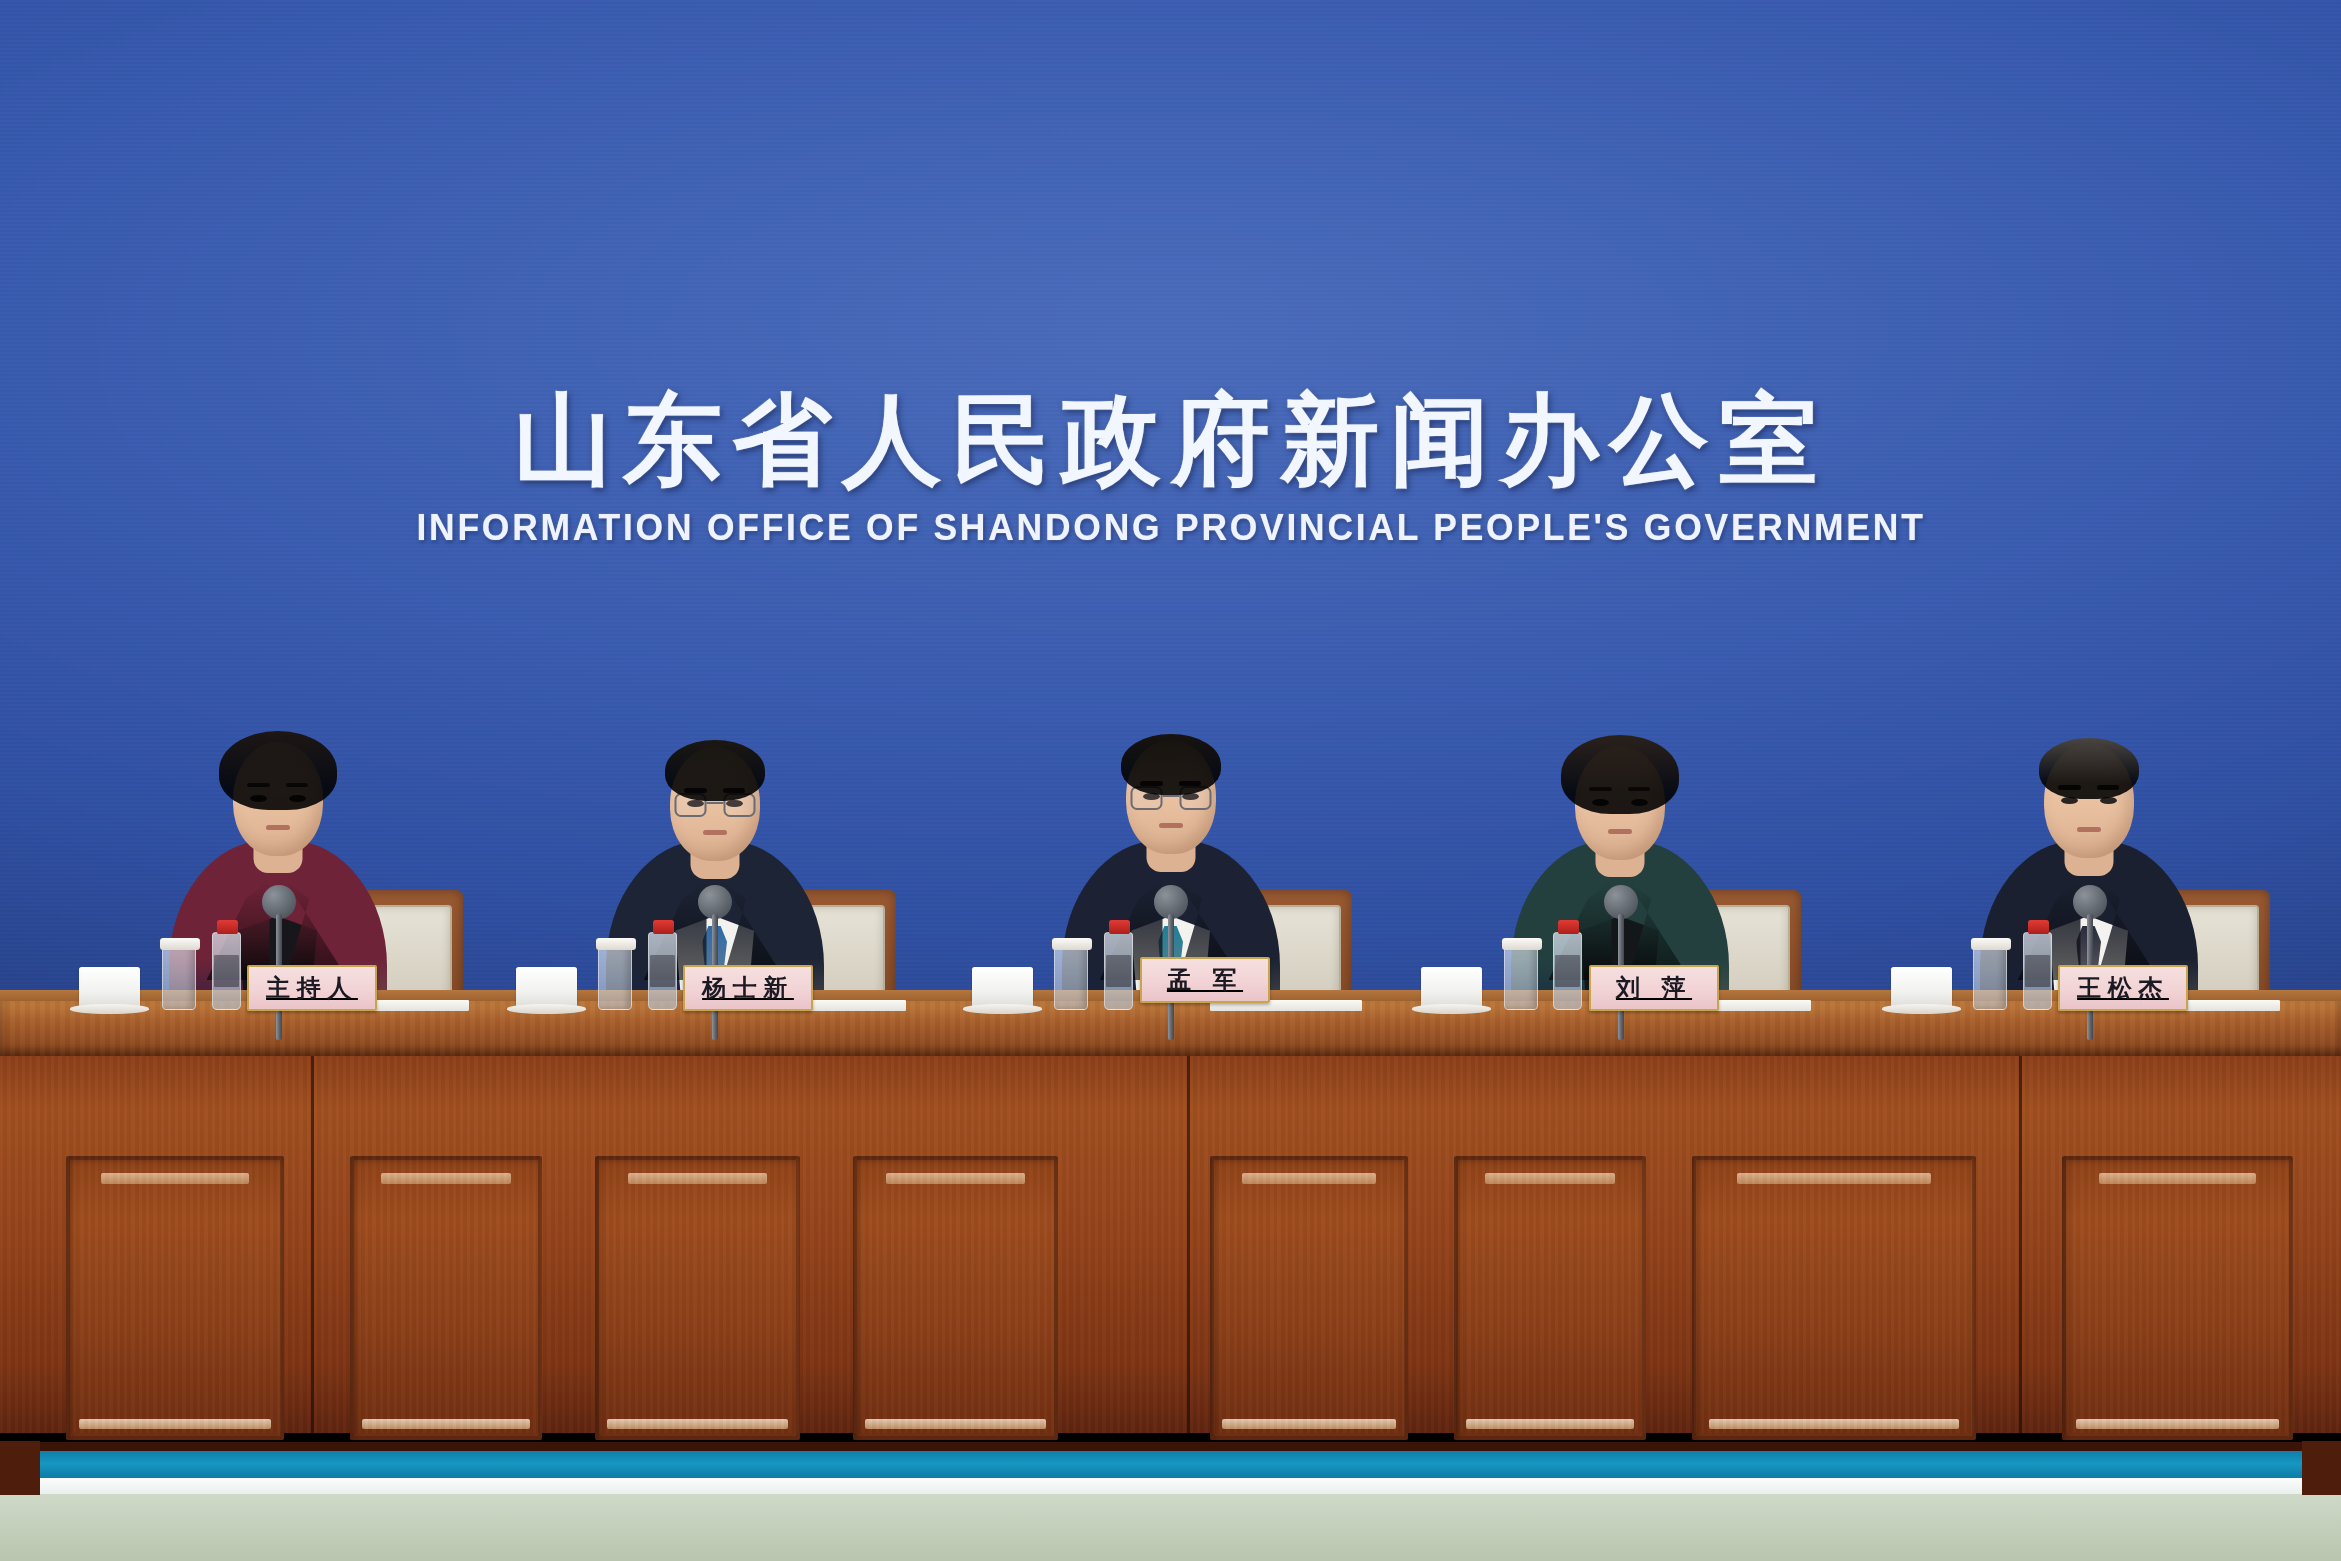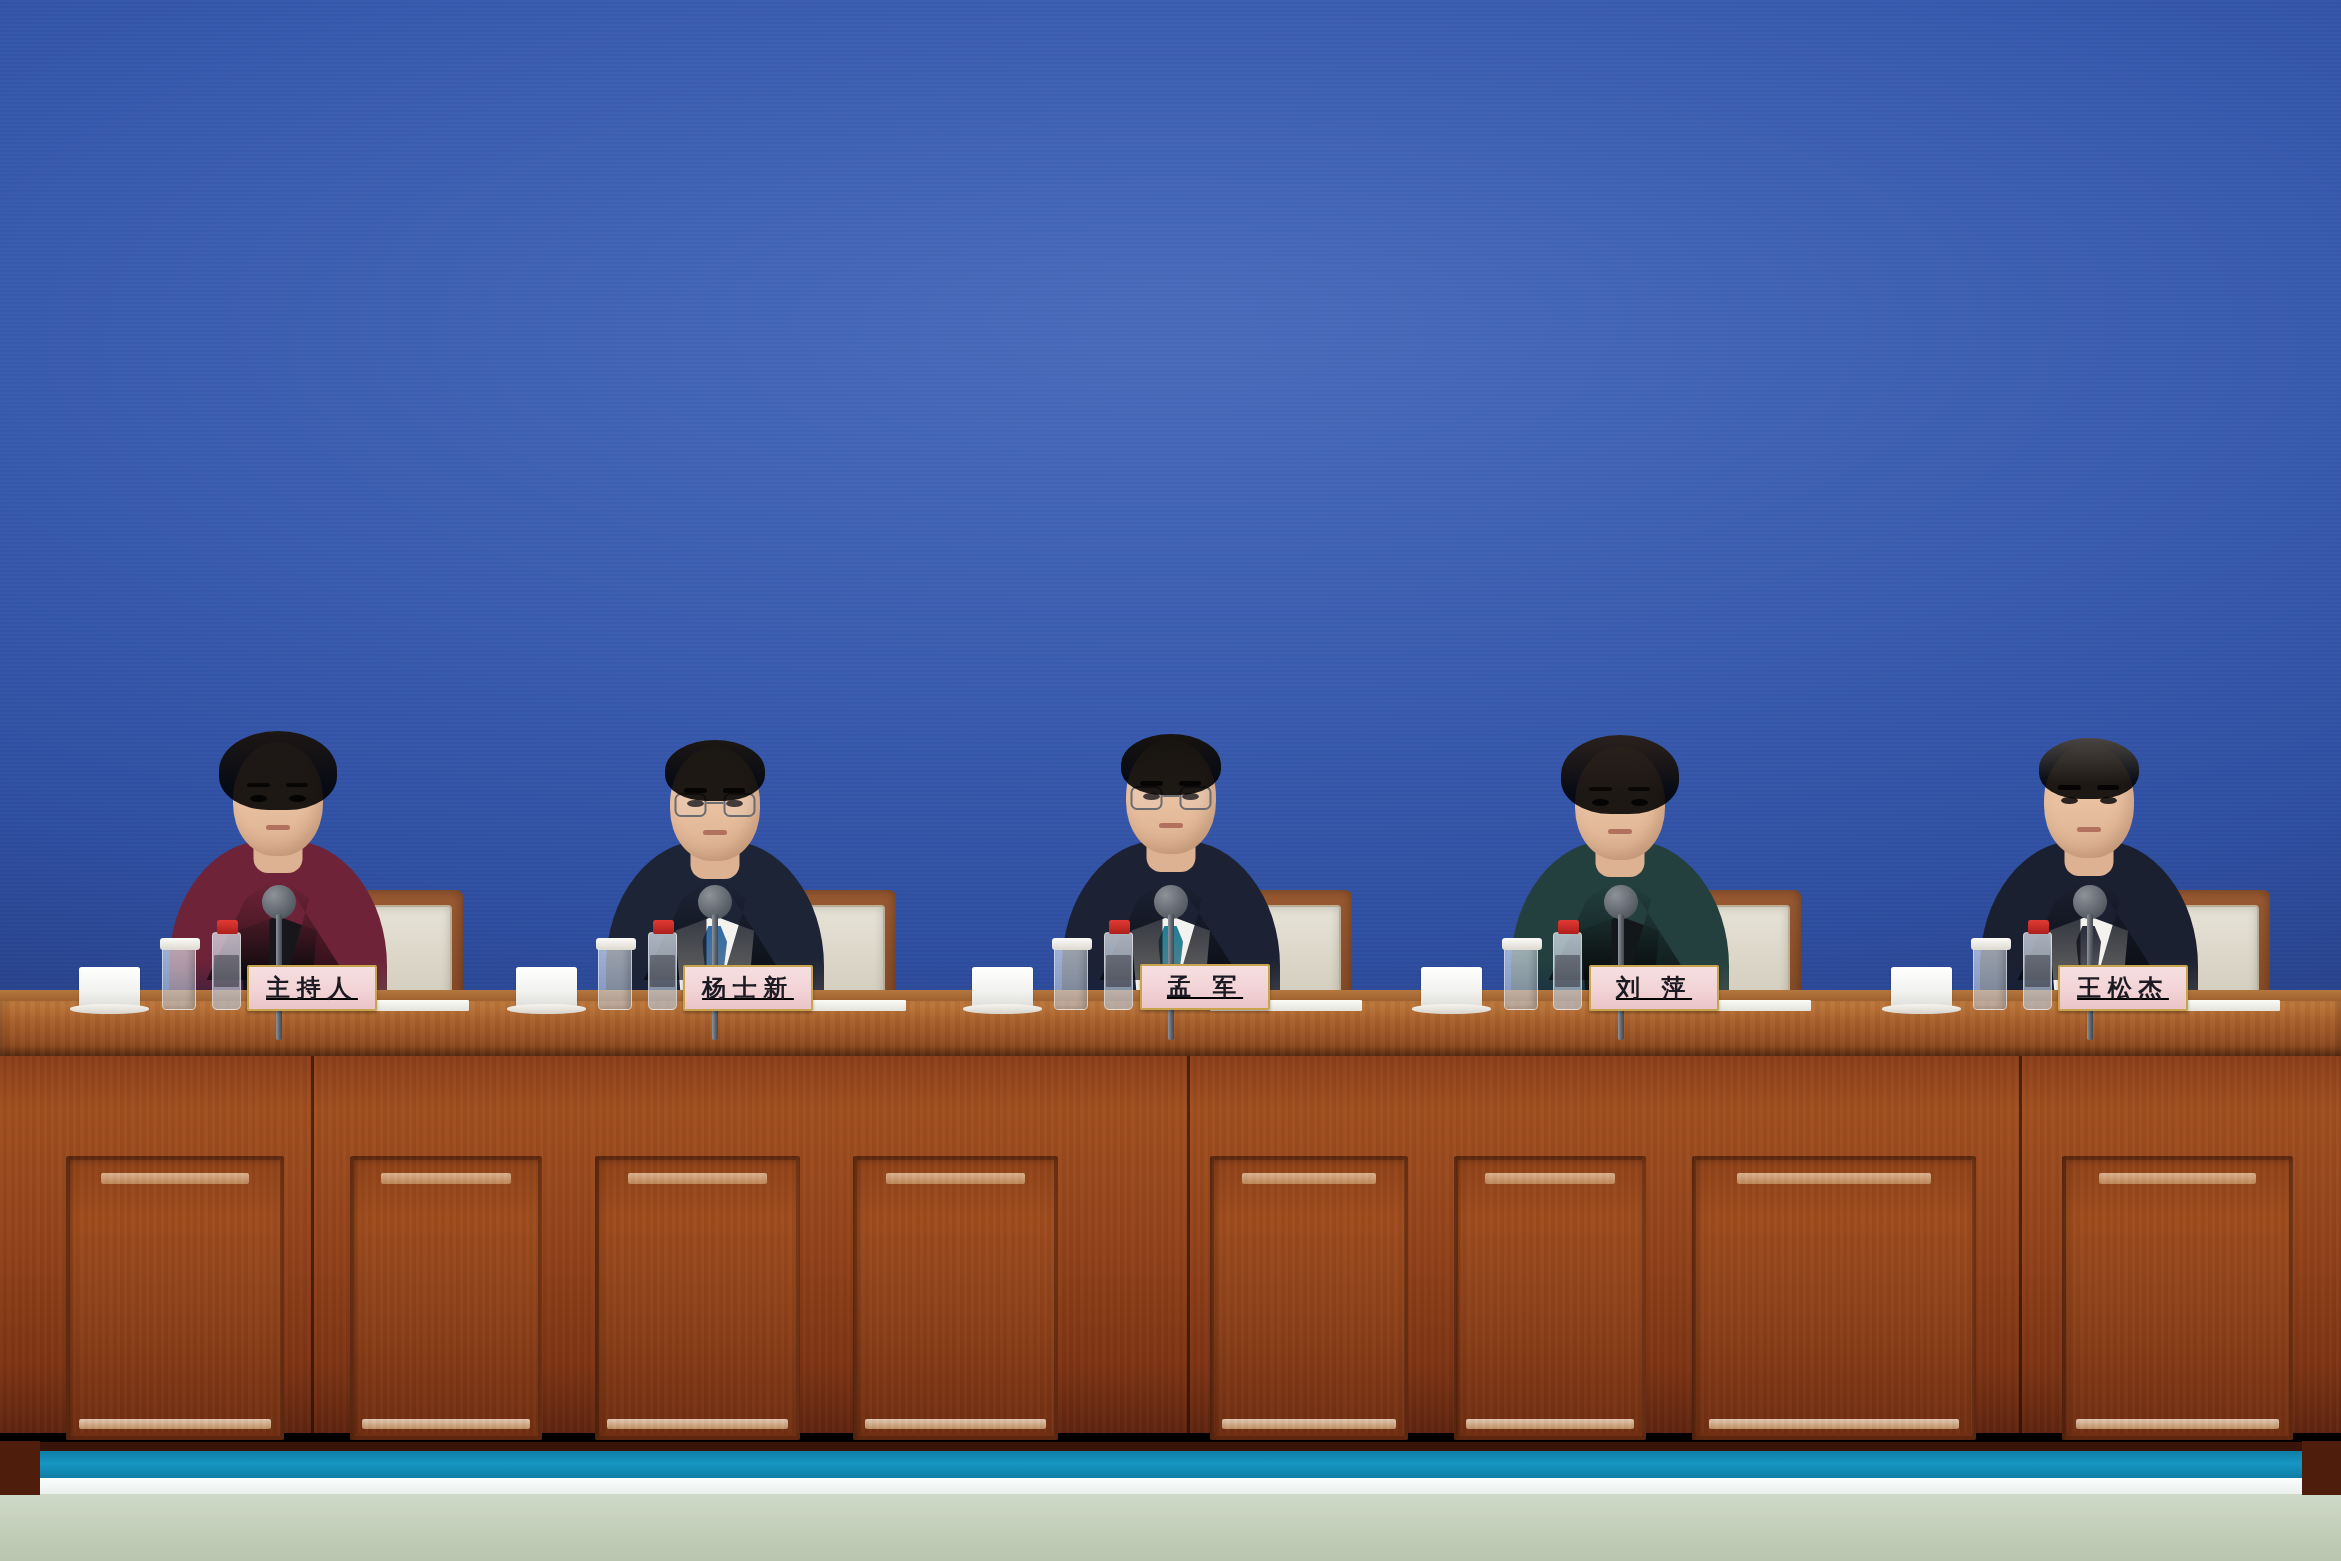--- a/index.html
+++ b/index.html
@@ -233,20 +233,24 @@
   .sidewood{position:absolute;bottom:66px;width:40px;height:54px;background:#4e1d0c;}
 </style>
 </head>
 <body>
 
 <div id="stage">
 
   <div class="backdrop"></div>
   <div class="vignette"></div>
 
+  <div class="banner">
+    <div class="banner-cn">山东省人民政府新闻办公室</div>
+    <div class="banner-en">INFORMATION OFFICE OF SHANDONG PROVINCIAL PEOPLE'S GOVERNMENT</div>
+  </div>
 
   <div class="people" id="people">
       <div class="seat" style="left: 122px;">
         <div class="chair" style="left: 169px;">
           <div class="chair-pad"></div>
         </div>
         <div class="torso" style="background: linear-gradient(rgb(110, 35, 56) 0%, rgb(110, 35, 56) 60%, rgba(0, 0, 0, 0.55) 100%);">
           <div class="shirt" style="background: rgb(23, 22, 26);"></div>
           <div class="lapelL" style="left: 38px; background: linear-gradient(rgb(110, 35, 56), rgba(0, 0, 0, 0.6)); clip-path: polygon(100% 0px, 100% 100%, 0px 100%, 62% 18%);"></div>
           <div class="lapelR" style="right: 38px; background: linear-gradient(rgb(110, 35, 56), rgba(0, 0, 0, 0.6)); clip-path: polygon(0px 0px, 100% 100%, 100% 100%, 0px 100%, 38% 18%);"></div>
@@ -449,21 +453,21 @@
         <div class="saucer"></div>
       </div>
       <div class="obj glassjar" style="left: 1054px; bottom: 1.3px;">
         <div class="lid"></div>
       </div>
       <div class="obj bottle" style="left: 1104px; bottom: 1.3px;">
         <div class="cap"></div>
         <div class="label"></div>
       </div>
       <div class="obj paper" style="left: 1210px; bottom: 0px;"></div>
-      <div class="obj plate" style="left: 1140px; bottom: 1px;">
+      <div class="obj plate" style="left: 1140px; bottom: 8px;">
         <span>孟 军</span>
       </div>
       <div class="obj mic" style="left: 1601px; bottom: -26.4px;">
         <div class="ball"></div>
         <div class="stem"></div>
       </div>
       <div class="obj towel" style="left: 1421px; bottom: 2.6px;">
         <div class="saucer"></div>
       </div>
       <div class="obj glassjar" style="left: 1504px; bottom: 1.3px;">

